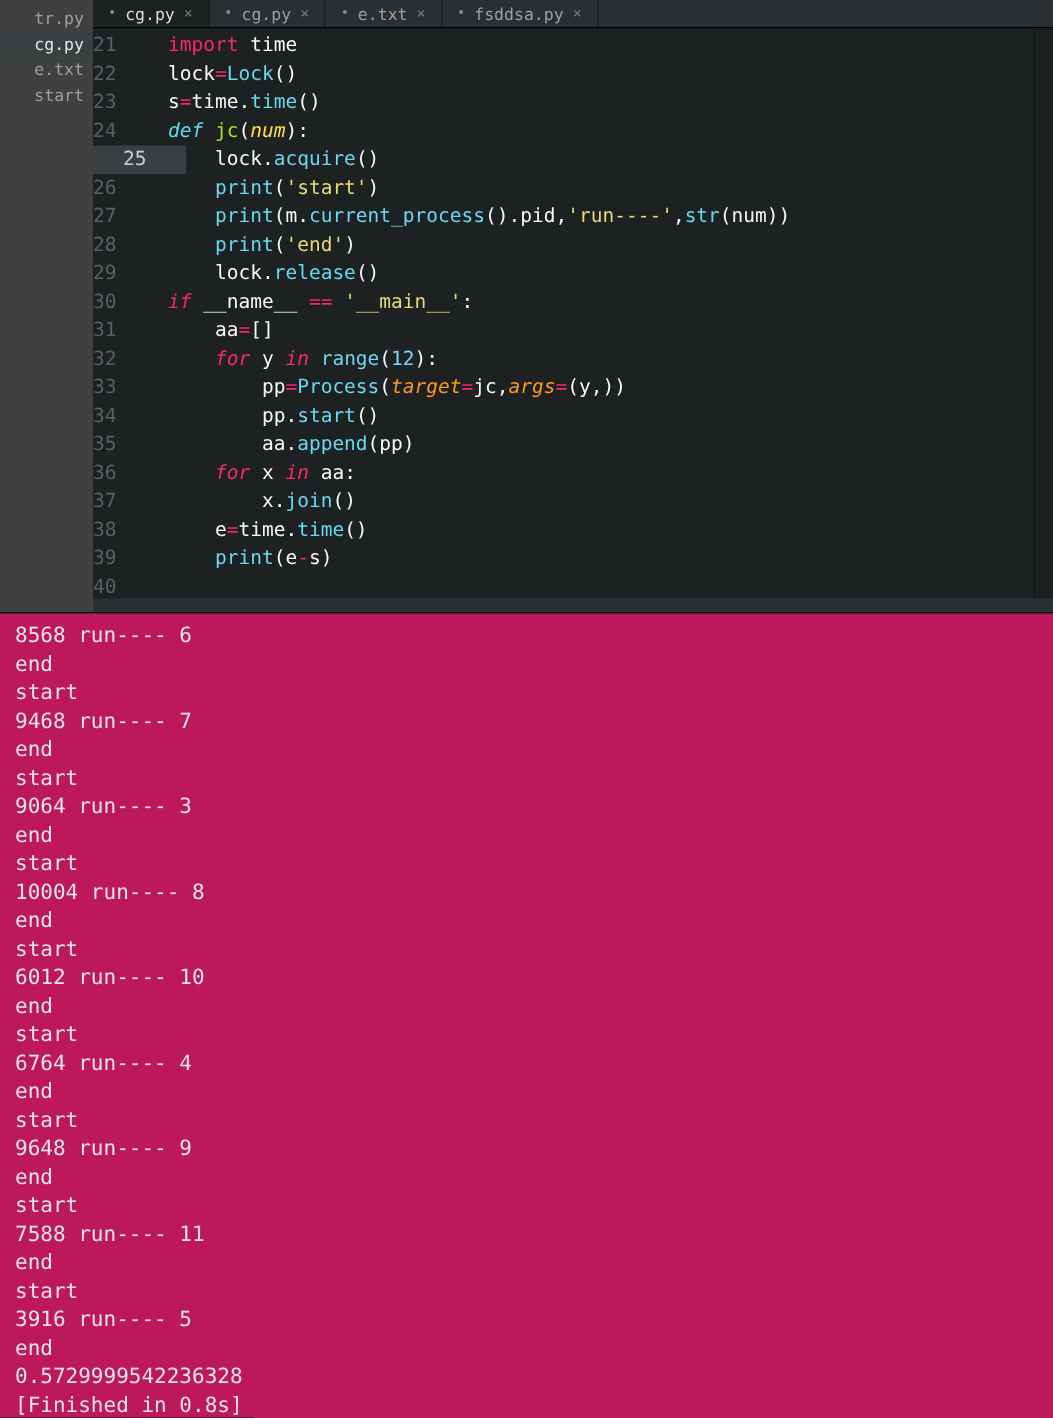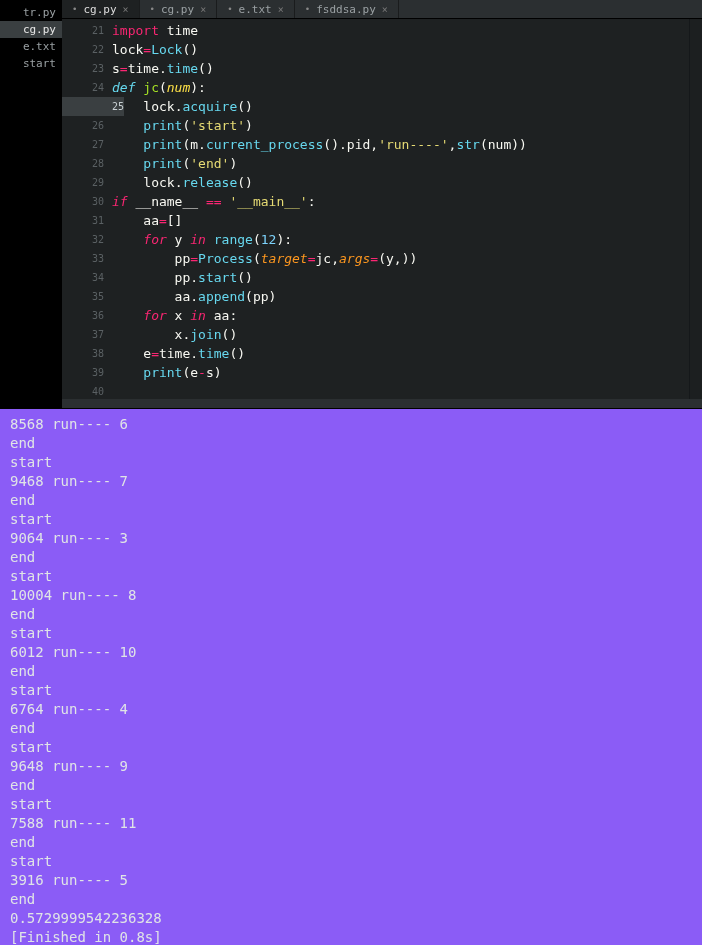--- a/index.html
+++ b/index.html
@@ -20,21 +20,21 @@
     height: 945px;
   }
   .top {
     display: flex;
     flex-direction: row;
     height: 408px;
     border-bottom: 1px solid #000;
   }
   .sidebar {
     width: 62px;
-    background: #000000;
+    background: #404040;
     color: #9aa0a3;
     font-size: 11px;
     padding-top: 4px;
   }
   .sidebar .file {
     padding: 2px 6px;
     text-align: right;
     cursor: pointer;
     white-space: nowrap;
     overflow: hidden;
@@ -73,26 +73,25 @@
   .tab .x { color:#777; font-size:10px; }
   .code {
     flex: 1;
     display: flex;
     flex-direction: row;
     background: #1e2122;
     overflow: hidden;
   }
   .gutter {
     width: 42px;
-    text-align: right;
     color: #5a6063;
     padding-top: 2px;
     padding-right: 8px;
     user-select: none;
-    font-size: 10px;
+    font-size: 13px;
     line-height: 19px;
   }
   .gutter .ln { }
   .gutter .ln.hl {
     background: #3a3f41;
     color: #c8d0d3;
     display: inline-block;
     width: 100%;
     padding-right: 0;
     padding-left: 20px;
@@ -123,21 +122,21 @@
     height: 9px;
     background: #2b2f31;
   }
   .minimap {
     width: 12px;
     background: #1c1f20;
     border-left: 1px solid #15181a;
   }
   .output {
     flex: 1;
-    background: #8b5cf6;
+    background: #be185d;
     color: #e0e4e6;
     padding: 6px 10px;
     font-size: 14px;
     line-height: 19px;
     white-space: pre;
     overflow: hidden;
   }
 </style>
 </head>
 <body>

